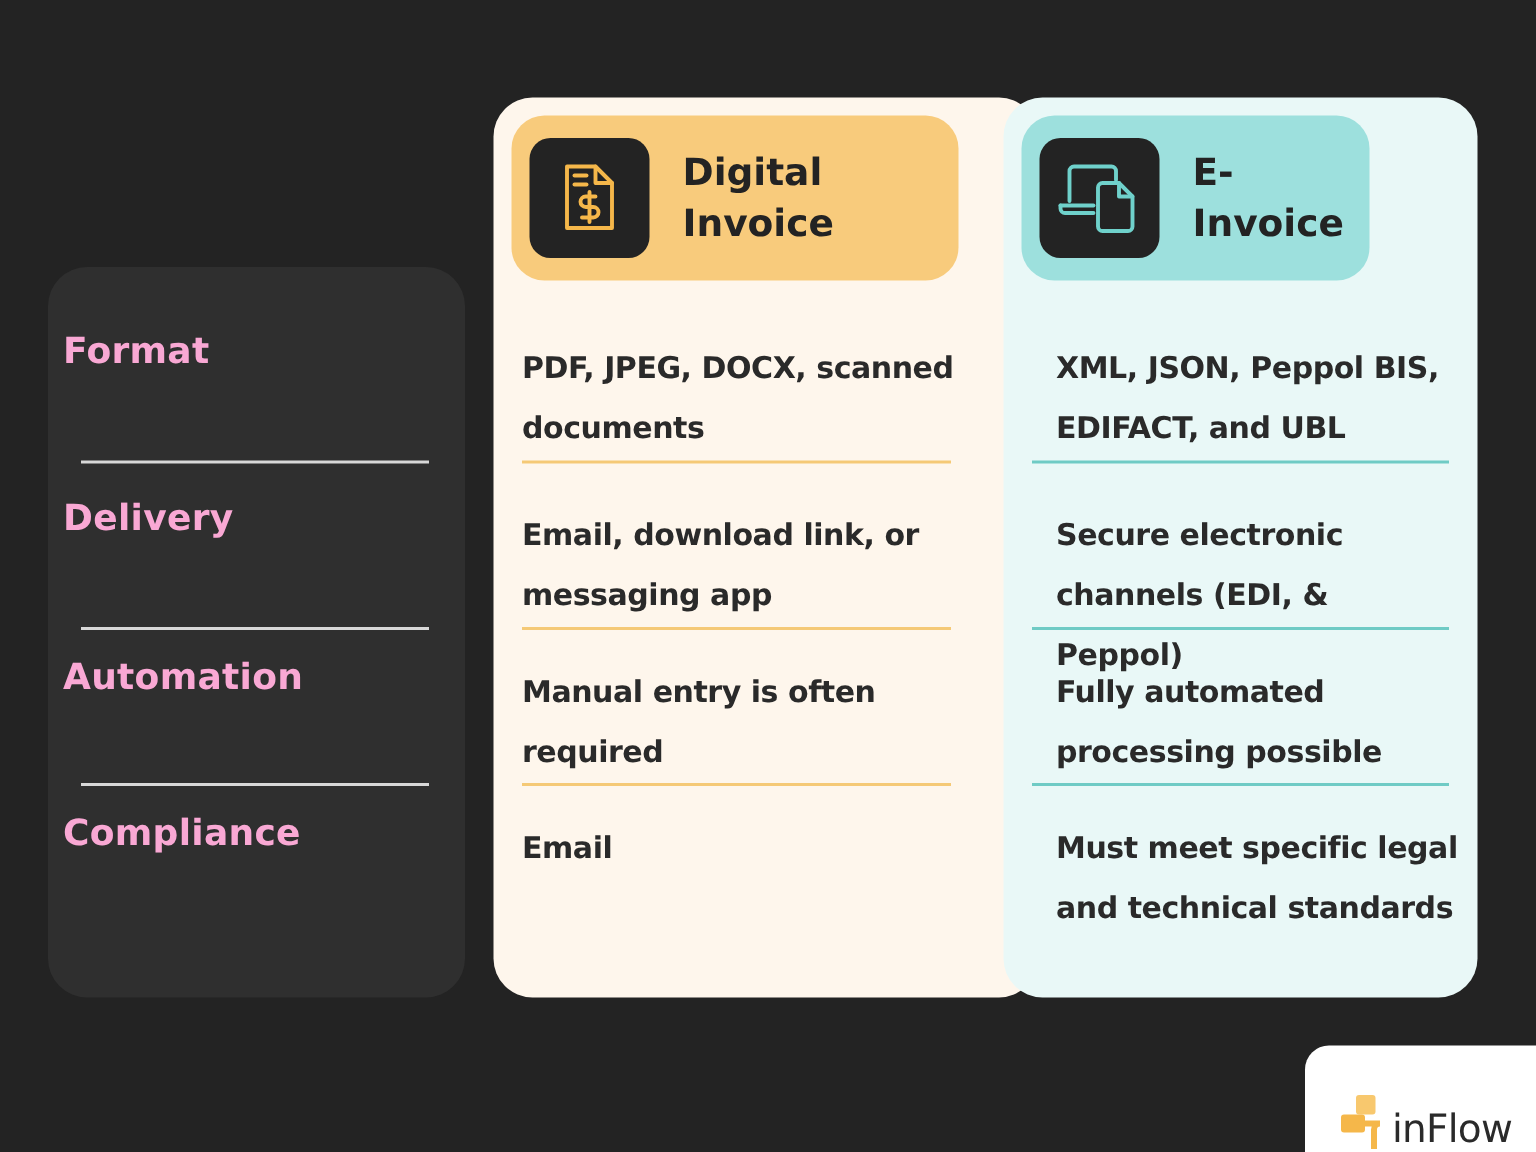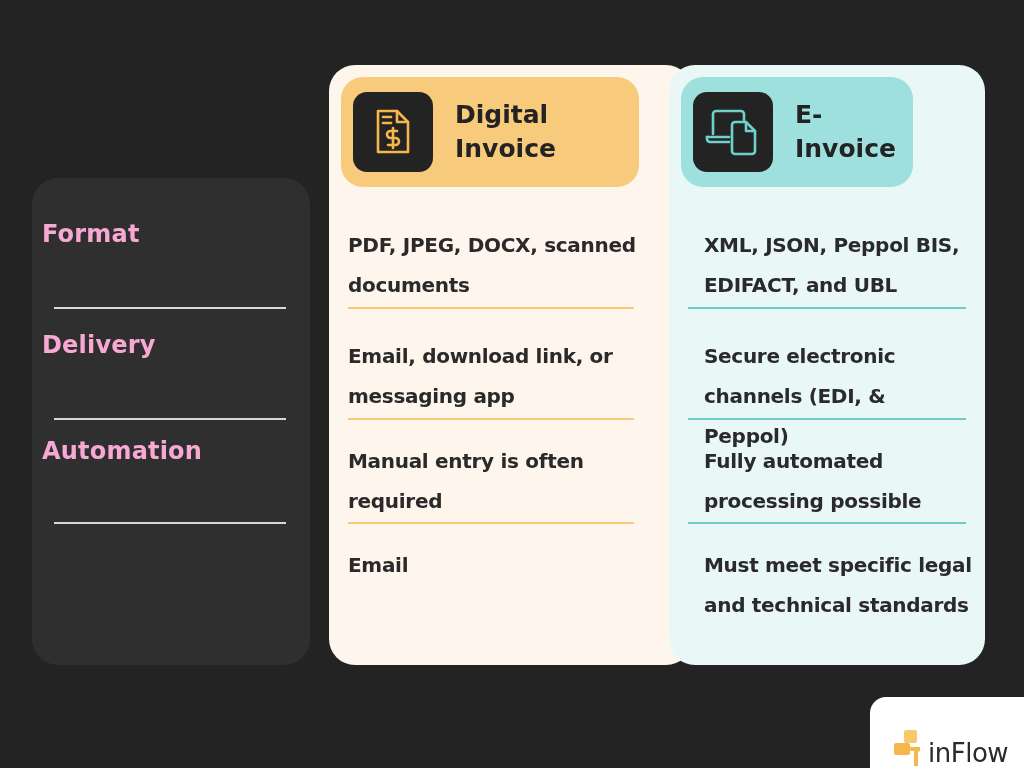--- a/index.html
+++ b/index.html
@@ -103,20 +103,21 @@
 </head>
 <body>
 
 <div class="label-panel">
   <div class="row-label" style="top:42px">Format</div>
   <div class="divider" style="top:129px"></div>
   <div class="row-label" style="top:153px">Delivery</div>
   <div class="divider" style="top:240px"></div>
   <div class="row-label" style="top:259px">Automation</div>
   <div class="divider" style="top:344px"></div>
+  <div class="row-label" style="top:363px">Compliance</div>
 </div>
 
 <div class="col digital">
   <div class="col-header">
     <div class="icon-box">
       <svg width="40" height="48" viewBox="0 0 40 48" fill="none" stroke="#f5b74a" stroke-width="2.6" stroke-linejoin="round" stroke-linecap="round">
         <path d="M5 3 H24 L35 14 V44 H5 Z"></path>
         <path d="M24 3 V14 H35"></path>
         <line x1="10" y1="9" x2="18" y2="9"></line>
         <line x1="10" y1="15" x2="18" y2="15"></line>

